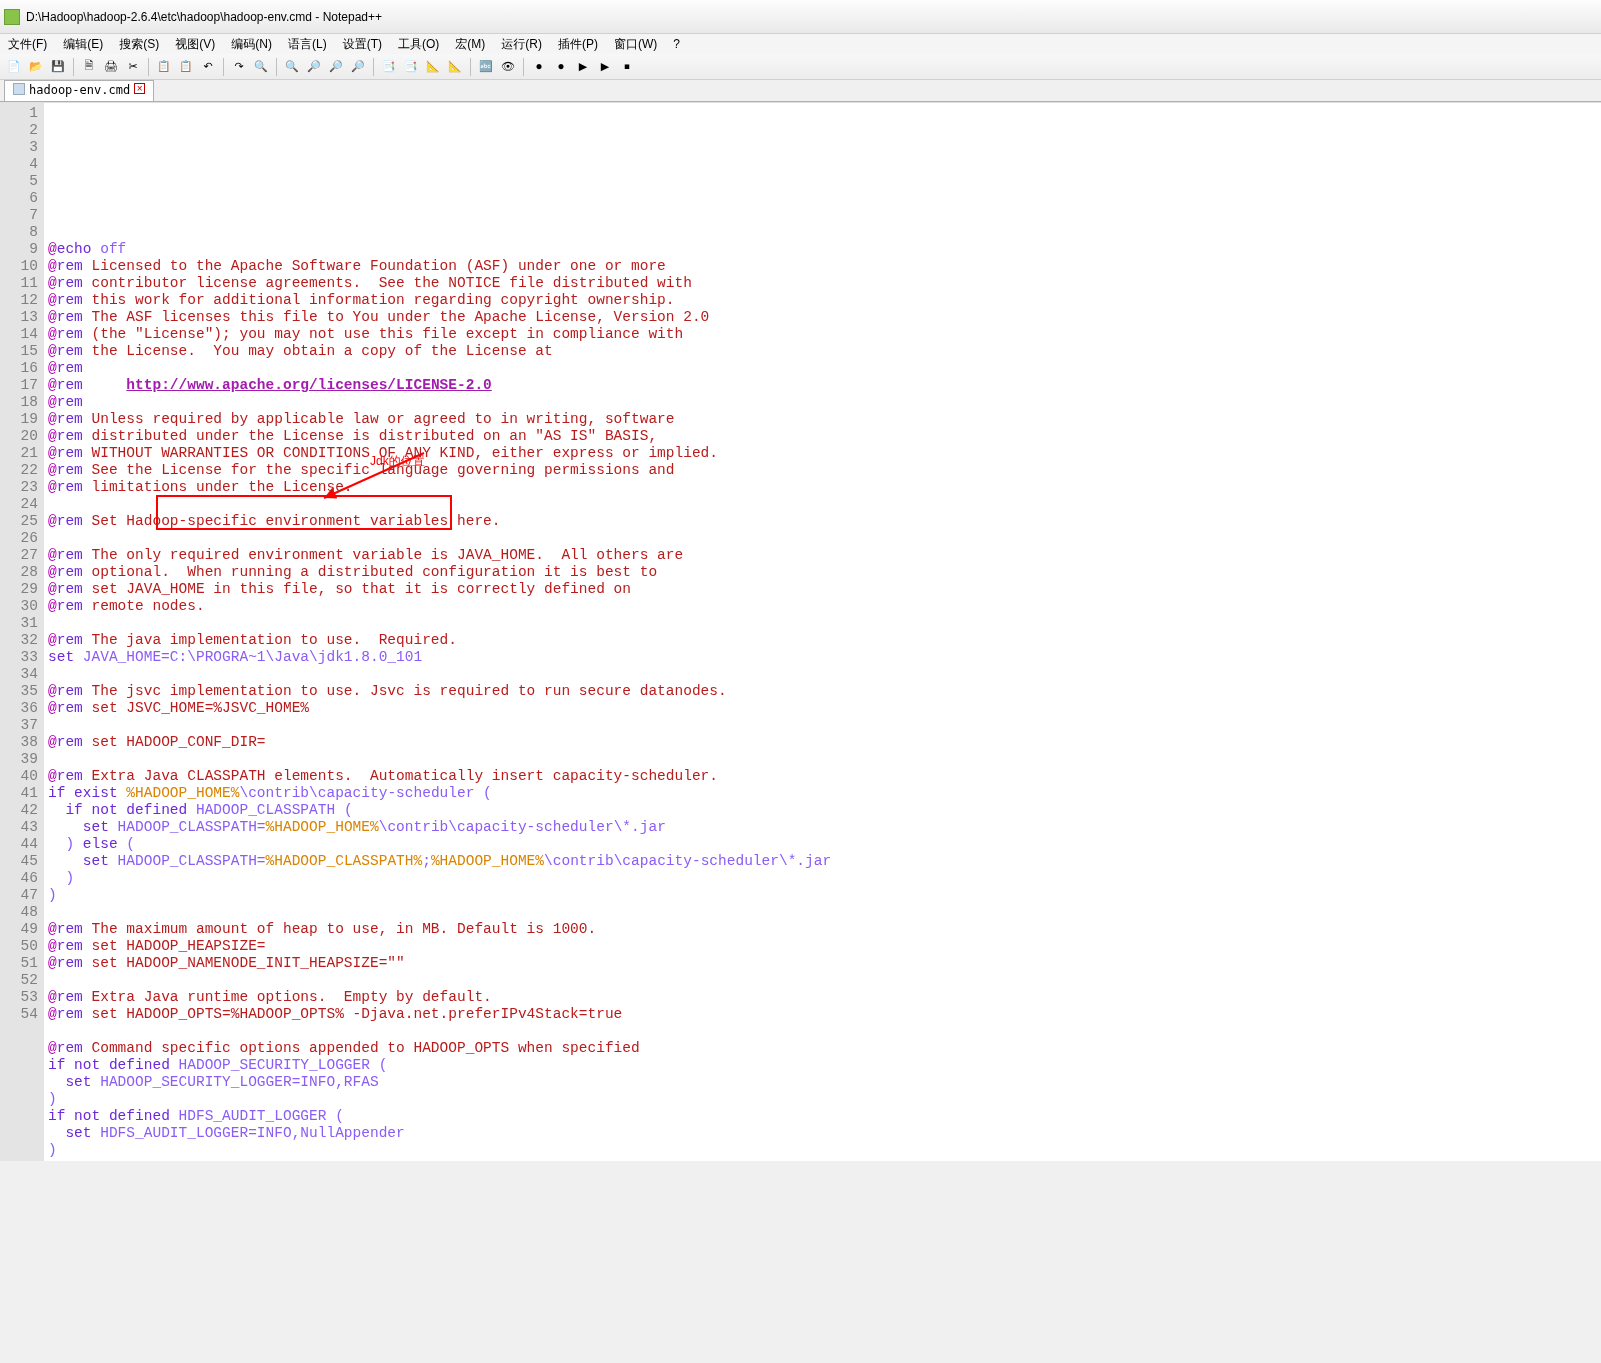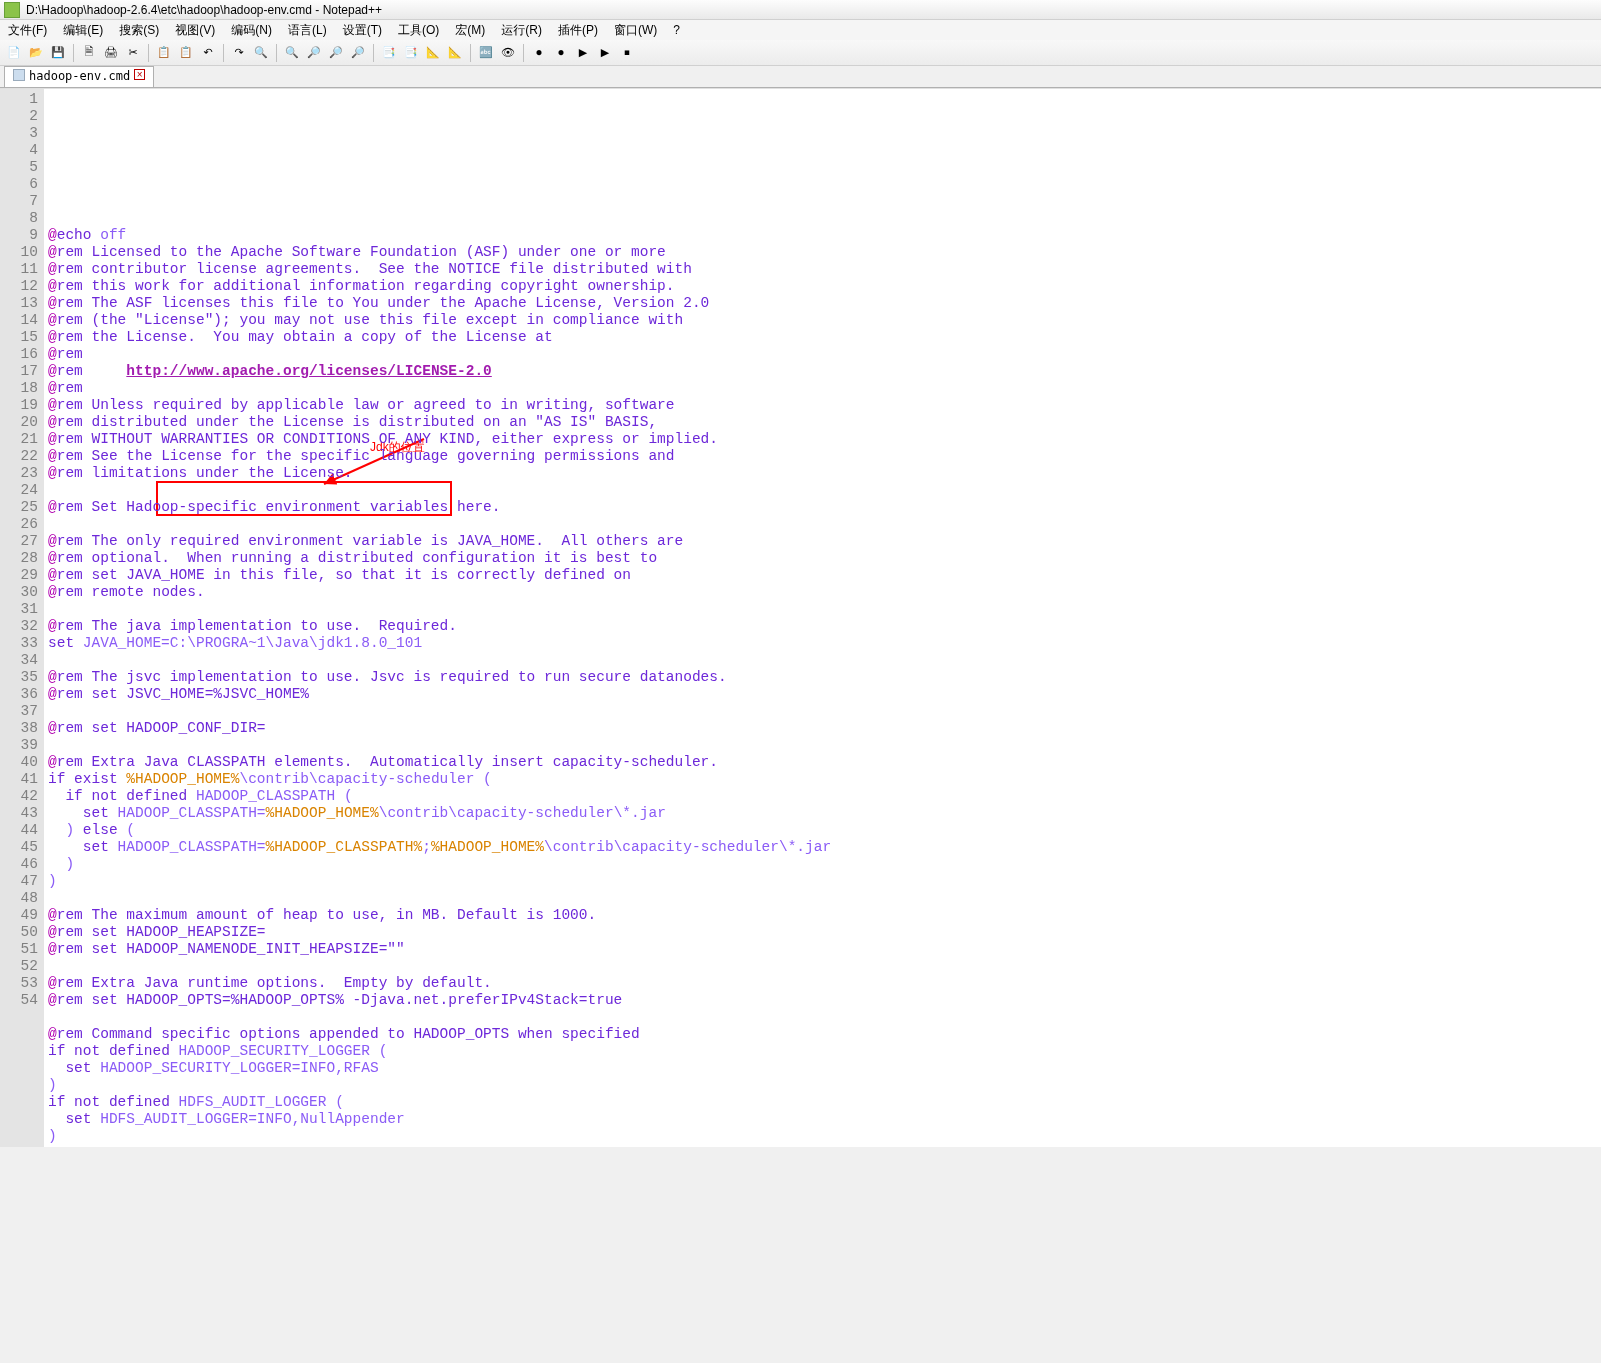--- a/index.html
+++ b/index.html
@@ -5,21 +5,21 @@
   * { margin: 0; padding: 0; box-sizing: border-box; }
   body {
     font-family: "Microsoft YaHei", "Segoe UI", Tahoma, sans-serif;
     font-size: 12px;
     background: #f0f0f0;
     color: #000;
     width: 1601px;
     overflow: hidden;
   }
   .titlebar {
-    height: 20px;
+    height: 34px;
     background: linear-gradient(#fdfdfd,#e9e9e9);
     border-bottom: 1px solid #d0d0d0;
     display: flex;
     align-items: center;
     padding-left: 4px;
     gap: 6px;
   }
   .app-icon {
     width: 16px; height: 16px;
     background: #8bc34a;
@@ -97,21 +97,21 @@
     font-family: Consolas,"Courier New",monospace;
     font-size: 14.5px;
     line-height: 17px;
     white-space: pre;
     position: relative;
   }
   .line { height:17px; position:relative; }
   .hl-line { background:#e8e8ff; display:block; position:absolute; left:-4px; right:0; top:0; height:17px; z-index:-1;}
   .tk-at   { color:#b000b0; }           
   .tk-kw   { color:#6d28d9; font-weight:normal; } 
-  .tk-rem  { color:#6d28d9; }           
+  .tk-rem  { color:#b91c1c; }           
   .tk-env  { color:#d98300; font-weight:normal; } 
   .tk-str  { color:#8b5cf6; }
   .tk-link { color:#a21caf; text-decoration:underline;font-weight:bold; }
   .red-box {
     position:absolute;
     border:2px solid #ff0000;
     pointer-events:none;
   }
   .anno-label {
     position:absolute;

